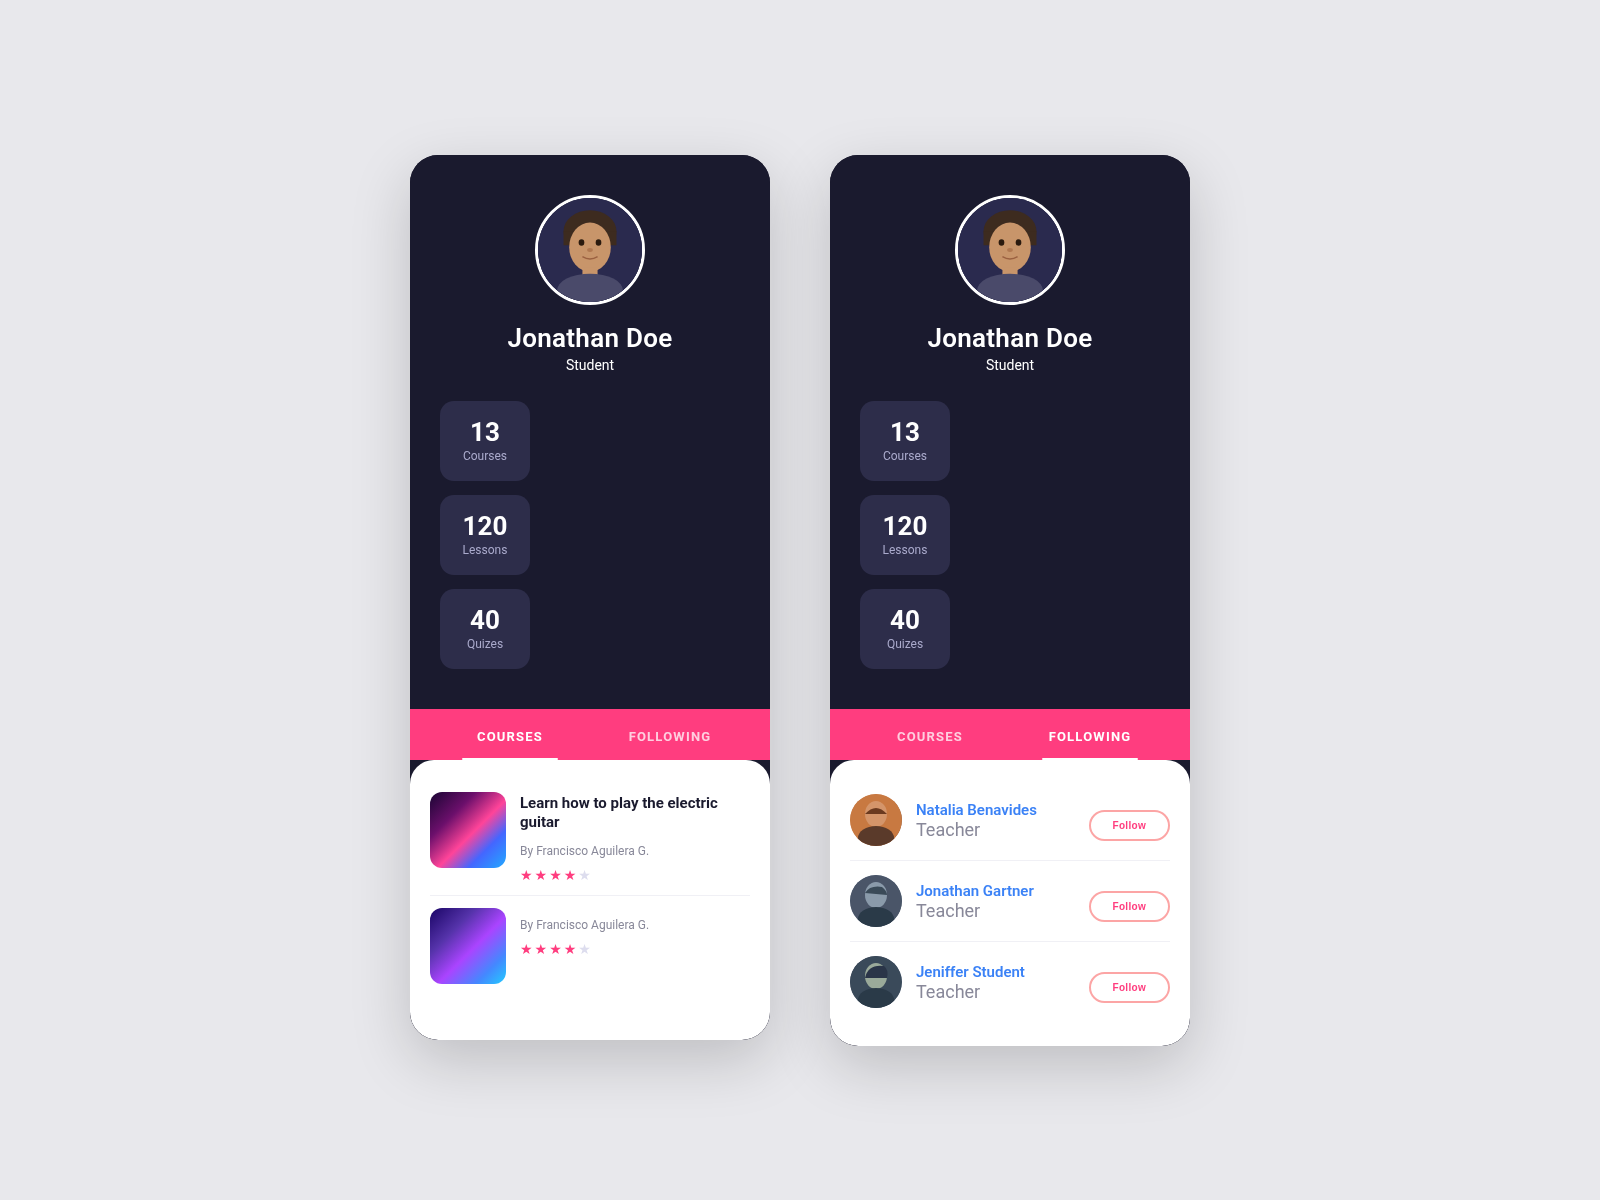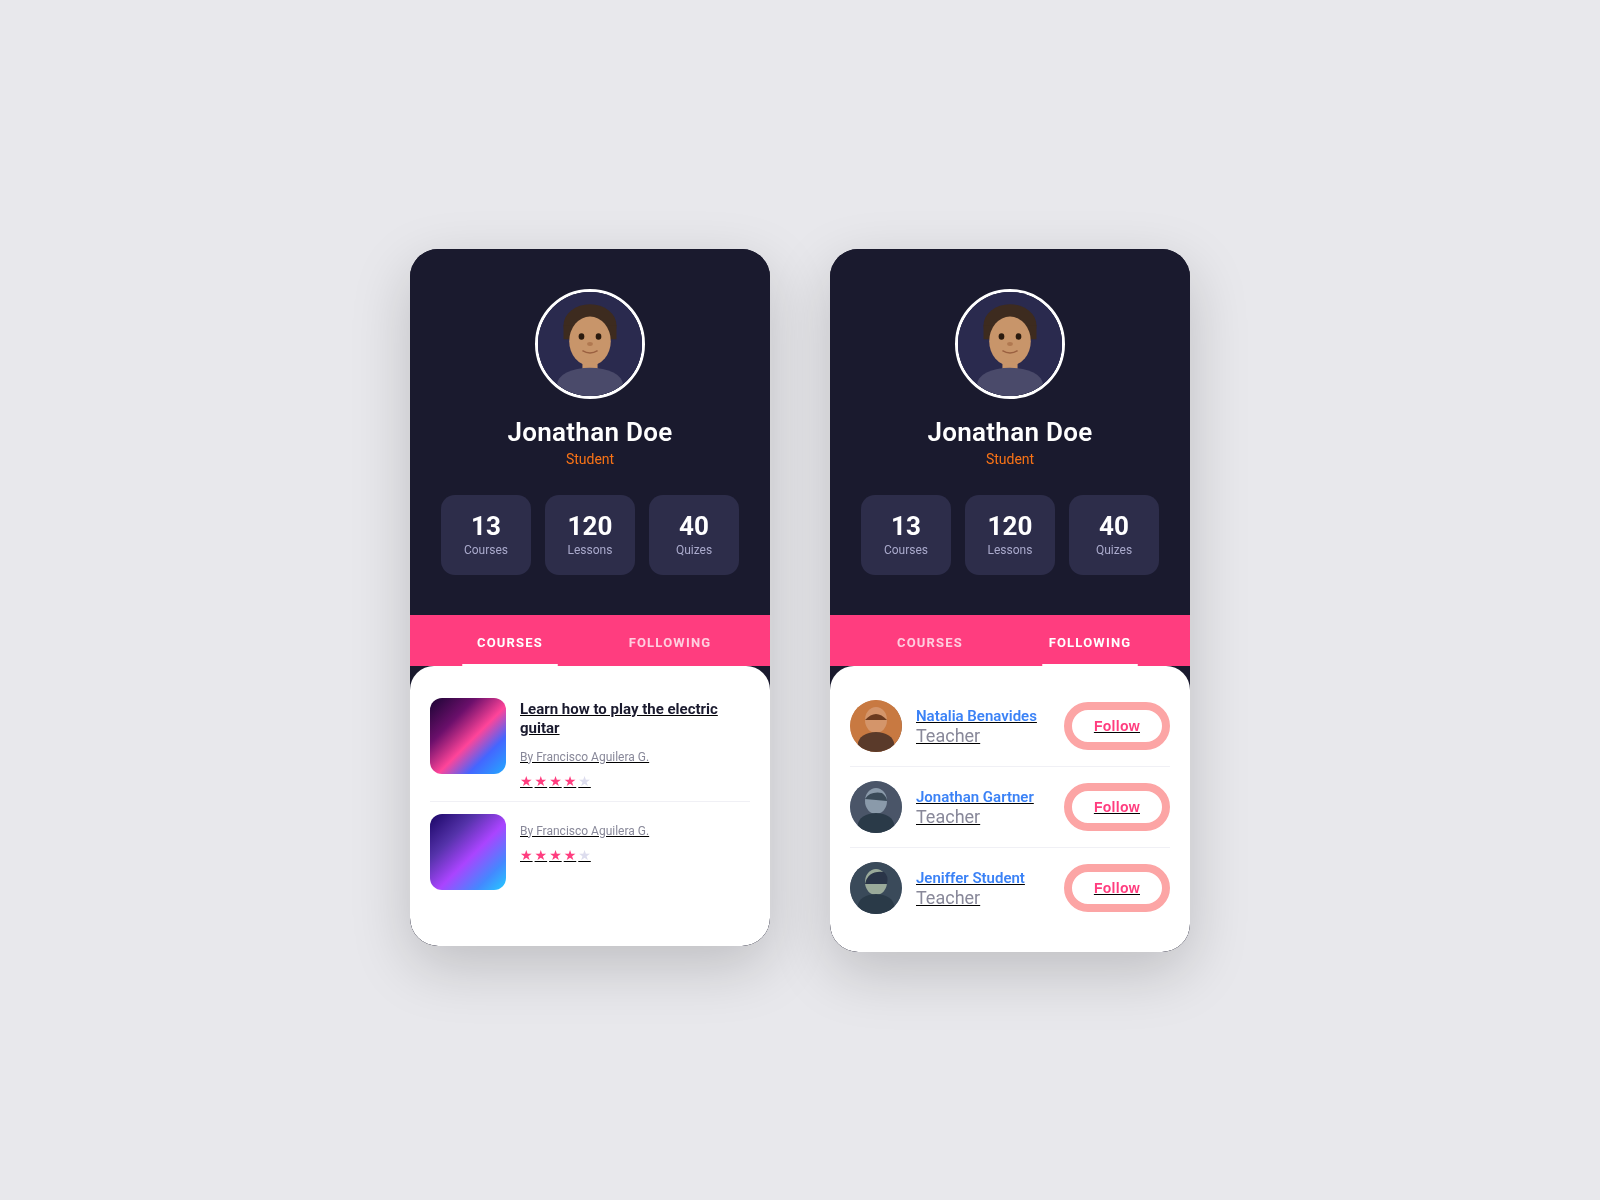--- a/index.html
+++ b/index.html
@@ -71,31 +71,32 @@
 
     .user-name {
       color: #ffffff;
       font-size: 26px;
       font-weight: 600;
       margin-bottom: 4px;
       letter-spacing: 0.3px;
     }
 
     .user-role {
-      color: #f97316;
+      color: #ffffff;
       font-size: 14px;
       font-weight: 400;
       margin-bottom: 28px;
     }
 
     .stats-row {
       display: flex;
       gap: 14px;
       width: 100%;
       justify-content: center;
+      flex-direction: column;
     }
 
     .stat-box {
       background: #2d2d4a;
       border-radius: 14px;
       width: 90px;
       height: 80px;
       display: flex;
       flex-direction: column;
       align-items: center;
@@ -152,21 +153,20 @@
       background: #ffffff;
       border-radius: 2px;
     }
 
     
     .card-content {
       background: #ffffff;
       border-radius: 24px 24px 28px 28px;
       padding: 20px 20px 24px;
       min-height: 280px;
-      text-decoration: underline;
     }
 
     
     .course-item {
       display: flex;
       gap: 14px;
       align-items: flex-start;
       padding: 12px 0;
     }
 
@@ -274,30 +274,31 @@
       line-height: 1.2;
     }
 
     .following-role {
       color: #888899;
       font-size: 18px;
       margin-top: 2px;
     }
 
     .follow-btn {
-      border: 8px solid #fca5a5;
+      border: 2px solid #fca5a5;
       color: #ff3d7f;
       background: transparent;
       border-radius: 30px;
       padding: 8px 22px;
-      font-size: 14px;
+      font-size: 10px;
       font-weight: 600;
       cursor: pointer;
       white-space: nowrap;
       letter-spacing: 0.3px;
+      margin-top: 11px;
     }
   </style>
 </head>
 <body>
 
 <div class="page-container">
 
   <div class="card">
     <div class="card-top">
       <div class="avatar-wrapper">

